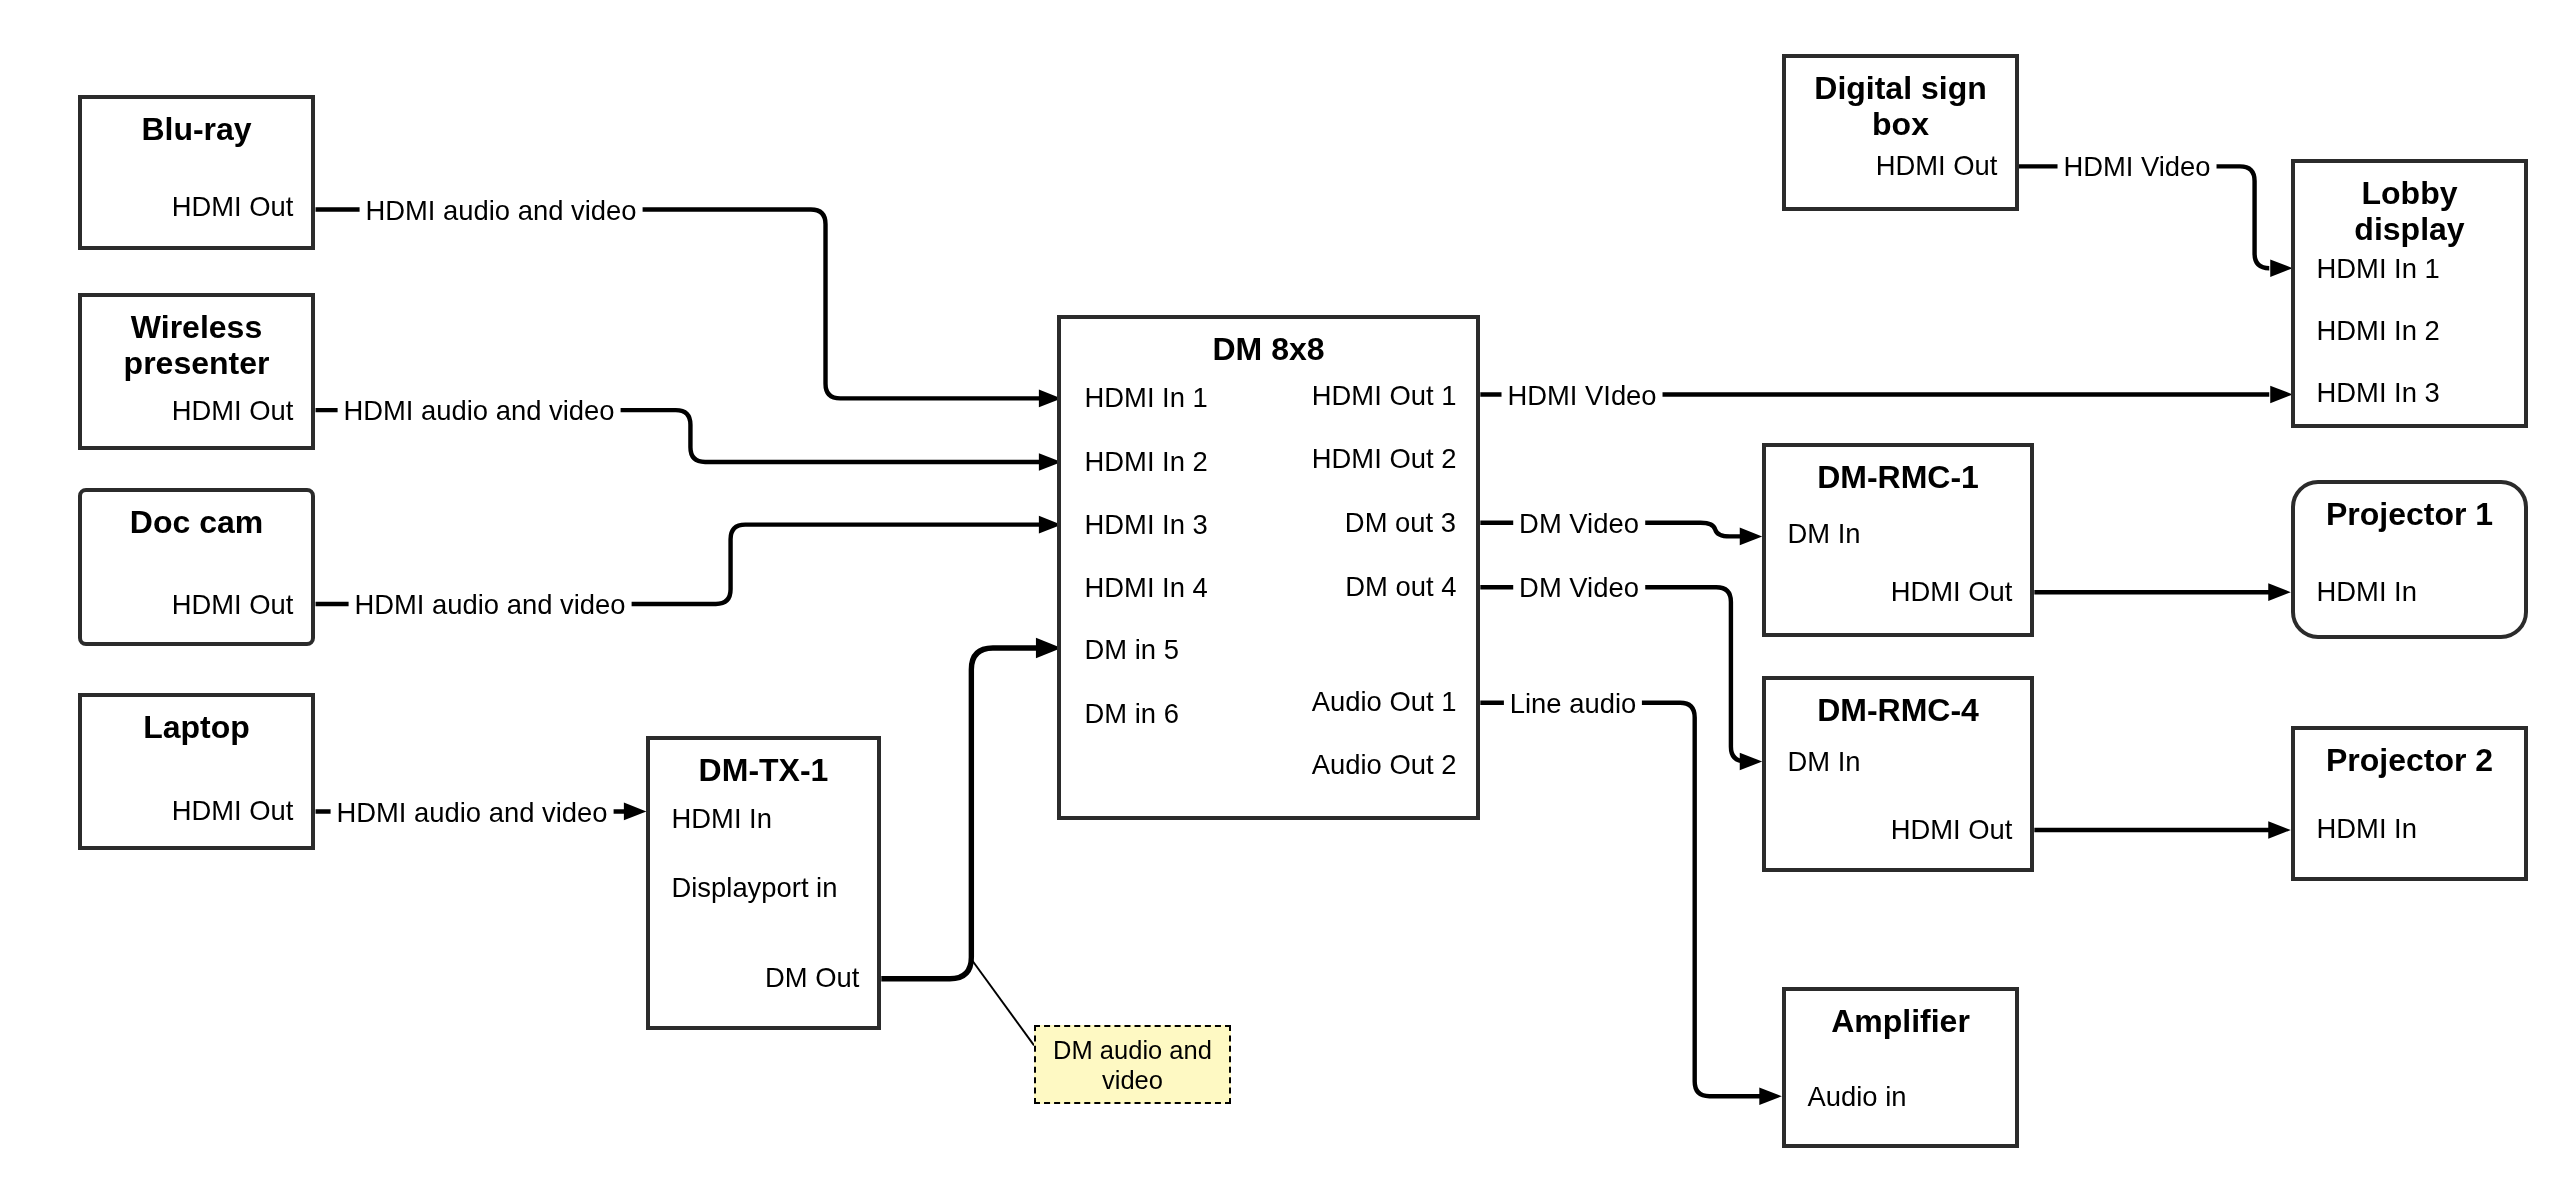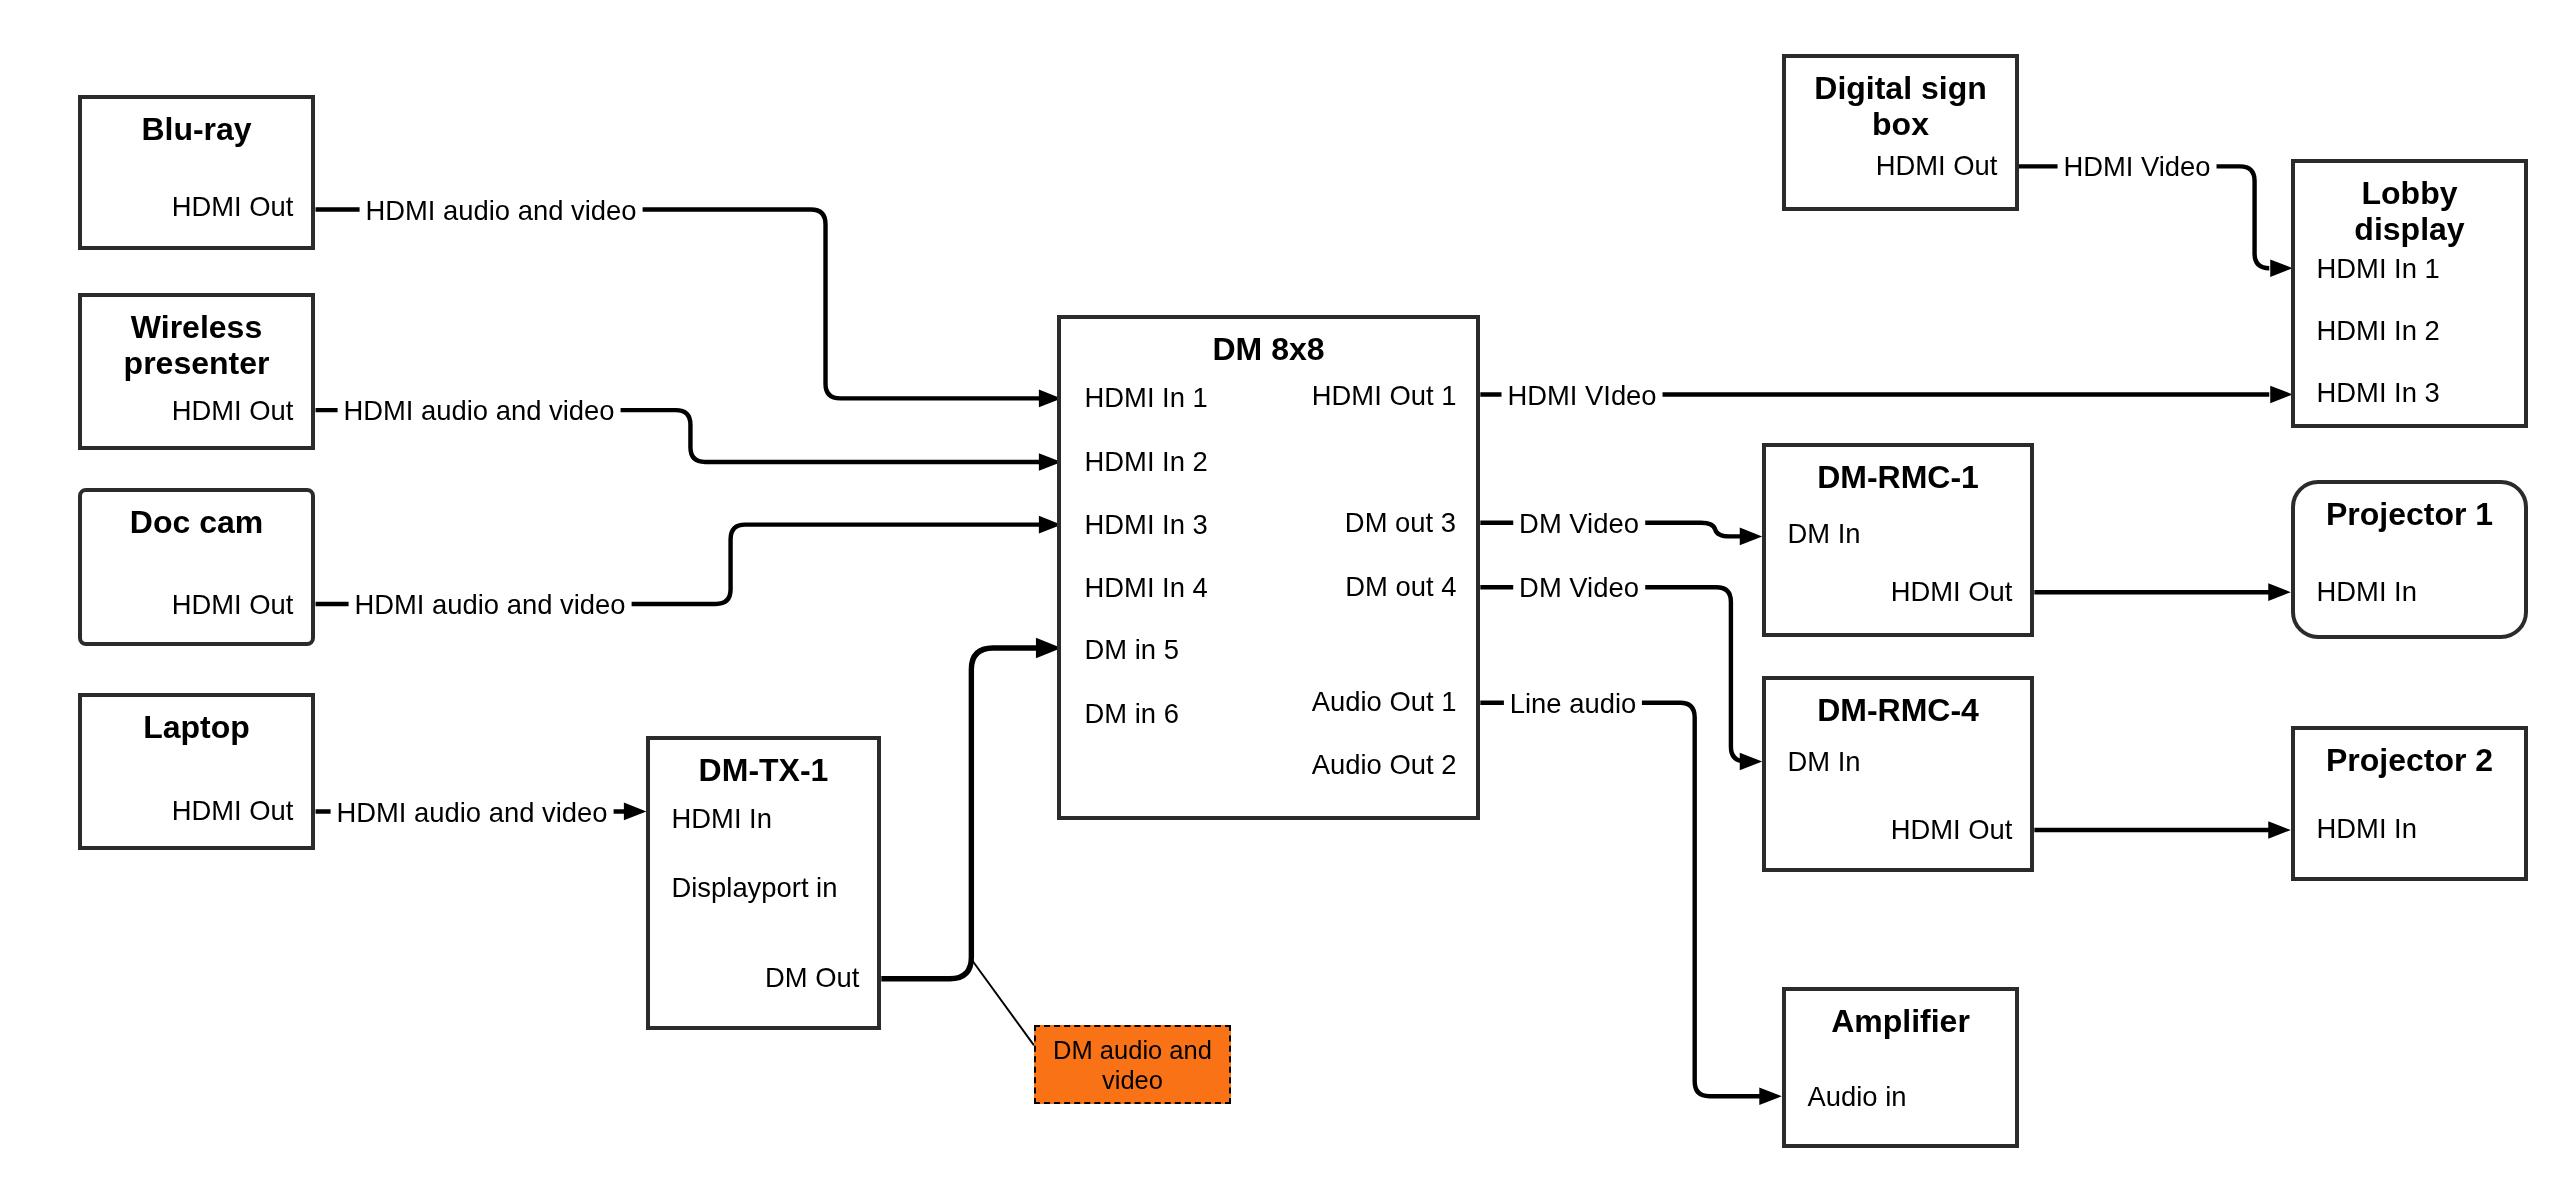--- a/index.html
+++ b/index.html
@@ -53,21 +53,21 @@
     width: 197px; height: 79px;
     border: 2px dashed #000000;
     box-sizing: border-box;
     display: flex;
     align-items: center;
     justify-content: center;
     text-align: center;
     font-size: 25.5px;
     line-height: 30px;
     padding: 2px 7.8px;
-    background: #f97316;
+    background: #fef9c3;
   }
 </style>
 </head>
 <body>
 
 <div id="canvas">
 
   <svg id="wires" viewBox="0 0 2631 1227" xmlns="http://www.w3.org/2000/svg">
     <g fill="none" stroke="#000000" stroke-width="4.5">
       <path d="M322,214 H828 Q843,214 843,229 V392 Q843,407 858,407 H1062"></path>
@@ -129,20 +129,21 @@
 
   <div class="node" style="left:1057px;top:315px;width:423px;height:505px;">
     <div class="title">DM 8x8</div>
     <div class="port pl" style="top:61px;padding-left:23.5px;">HDMI In 1</div>
     <div class="port pl" style="top:125px;padding-left:23.5px;">HDMI In 2</div>
     <div class="port pl" style="top:188px;padding-left:23.5px;">HDMI In 3</div>
     <div class="port pl" style="top:251px;padding-left:23.5px;">HDMI In 4</div>
     <div class="port pl" style="top:313px;padding-left:23.5px;">DM in 5</div>
     <div class="port pl" style="top:377px;padding-left:23.5px;">DM in 6</div>
     <div class="port pr" style="top:59px;padding-right:19.6px;">HDMI Out 1</div>
+    <div class="port pr" style="top:122px;padding-right:19.6px;">HDMI Out 2</div>
     <div class="port pr" style="top:186px;padding-right:20px;text-align:right;">DM out 3</div>
     <div class="port pr" style="top:250px;padding-right:19.6px;">DM out 4</div>
     <div class="port pr" style="top:365px;padding-right:19.6px;">Audio Out 1</div>
     <div class="port pr" style="top:428px;padding-right:19.6px;">Audio Out 2</div>
   </div>
 
   <div class="node" style="left:1782px;top:54px;width:237px;height:157px;">
     <div class="title">Digital sign box</div>
     <div class="port pr" style="top:90px;">HDMI Out</div>
   </div>

